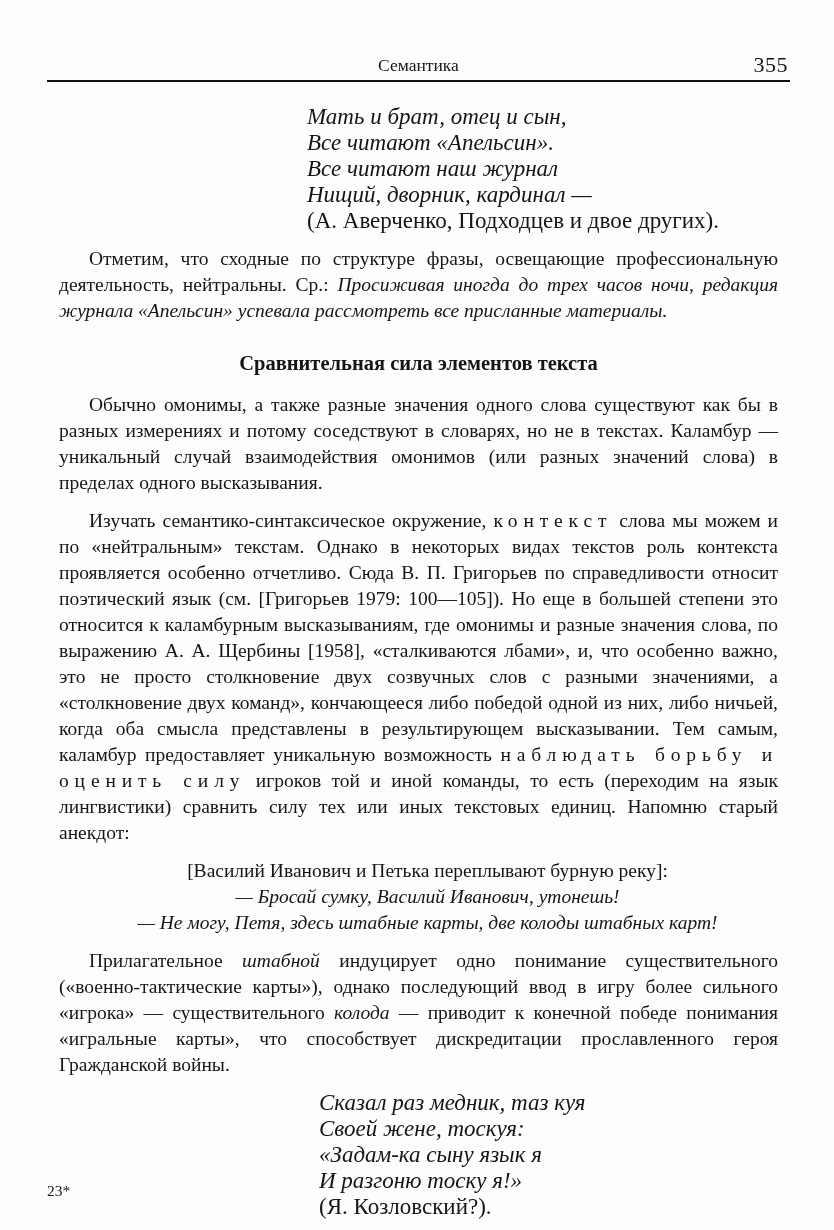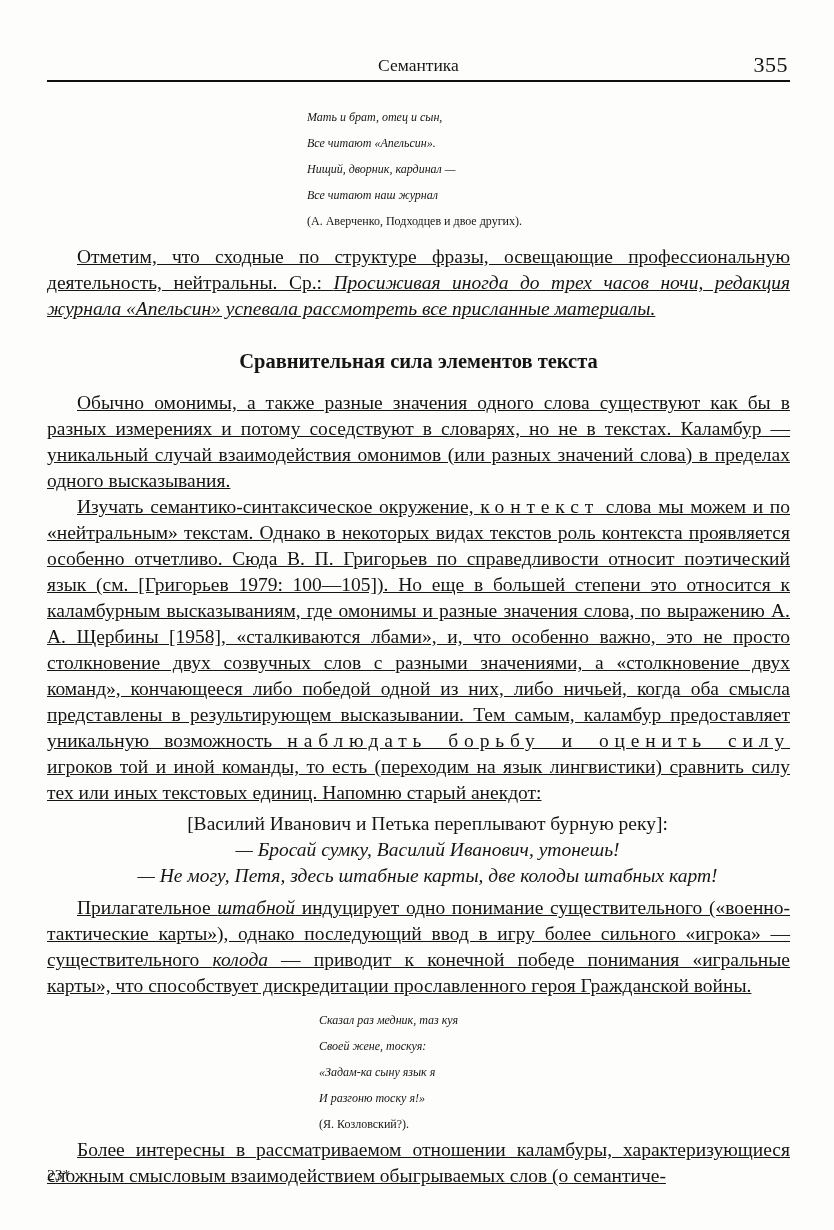--- a/index.html
+++ b/index.html
@@ -30,67 +30,66 @@
     font-size: 22px;
     letter-spacing: 0.5px;
   }
   .header-rule {
     border: none;
     border-top: 2px solid #111;
     margin: 4px 0 0 0;
   }
   .poem {
     margin: 22px 0 10px 260px;
-    font-size: 12px;
+    font-size: 23px;
   }
   .poem-2 { margin-left: 272px; margin-top: 8px; margin-bottom: 0; }
   .poem-line { font-style: italic; }
   .poem-attribution { font-style: normal; }
   .para {
-    margin: 0;
+    margin: 12px;
     text-align: justify;
     text-indent: 30px;
-    text-decoration: underline;
   }
   .para + .para { margin-top: 0; }
   .italic { font-style: italic; }
   .spaced { letter-spacing: 0.3em; }
   .section-heading {
     font-size: 20.5px;
     font-weight: bold;
     text-align: center;
     margin: 26px 0 16px 0;
   }
   .anecdote {
     margin: 5px 0 6px 18px;
     text-align: center;
   }
   .footer-mark {
     position: absolute;
     left: 47px;
-    bottom: 42px;
+    bottom: 26px;
     font-size: 15.5px;
   }
 </style>
 </head>
 <body>
 
 <div class="page">
 
   <div class="running-header">
     <span>Семантика</span>
     <span class="page-number">355</span>
   </div>
   <hr class="header-rule">
 
   <div class="poem">
     <div class="poem-line">Мать и брат, отец и сын,</div>
     <div class="poem-line">Все читают «Апельсин».</div>
+    <div class="poem-line">Все читают наш журнал</div>
     <div class="poem-line">Нищий, дворник, кардинал —</div>
-    <div class="poem-line">Все читают наш журнал</div>
     <div class="poem-attribution">(А. Аверченко, Подходцев и двое других).</div>
   </div>
 
   <p class="para"><span>Отметим, что сходные по структуре фразы, освещающие профессиональную деятельность, нейтральны. Ср.: </span><span class="italic">Просиживая иногда до трех часов ночи, редакция журнала «Апельсин» успевала рассмотреть все присланные материалы.</span></p>
 
   <h2 class="section-heading">Сравнительная сила элементов текста</h2>
 
   <p class="para"><span>Обычно омонимы, а также разные значения одного слова существуют как бы в разных измерениях и потому соседствуют в словарях, но не в текстах. Каламбур — уникальный случай взаимодействия омонимов (или разных значений слова) в пределах одного высказывания.</span></p>
 
   <p class="para"><span>Изучать семантико-синтаксическое окружение, </span><span class="spaced">контекст</span><span> слова мы можем и по «нейтральным» текстам. Однако в некоторых видах текстов роль контекста проявляется особенно отчетливо. Сюда В. П. Григорьев по справедливости относит поэтический язык (см. [Григорьев 1979: 100—105]). Но еще в большей степени это относится к каламбурным высказываниям, где омонимы и разные значения слова, по выражению А. А. Щербины [1958], «сталкиваются лбами», и, что особенно важно, это не просто столкновение двух созвучных слов с разными значениями, а «столкновение двух команд», кончающееся либо победой одной из них, либо ничьей, когда оба смысла представлены в результирующем высказывании. Тем самым, каламбур предоставляет уникальную возможность </span><span class="spaced">наблюдать борьбу и оценить силу</span><span> игроков той и иной команды, то есть (переходим на язык лингвистики) сравнить силу тех или иных текстовых единиц. Напомню старый анекдот:</span></p>

